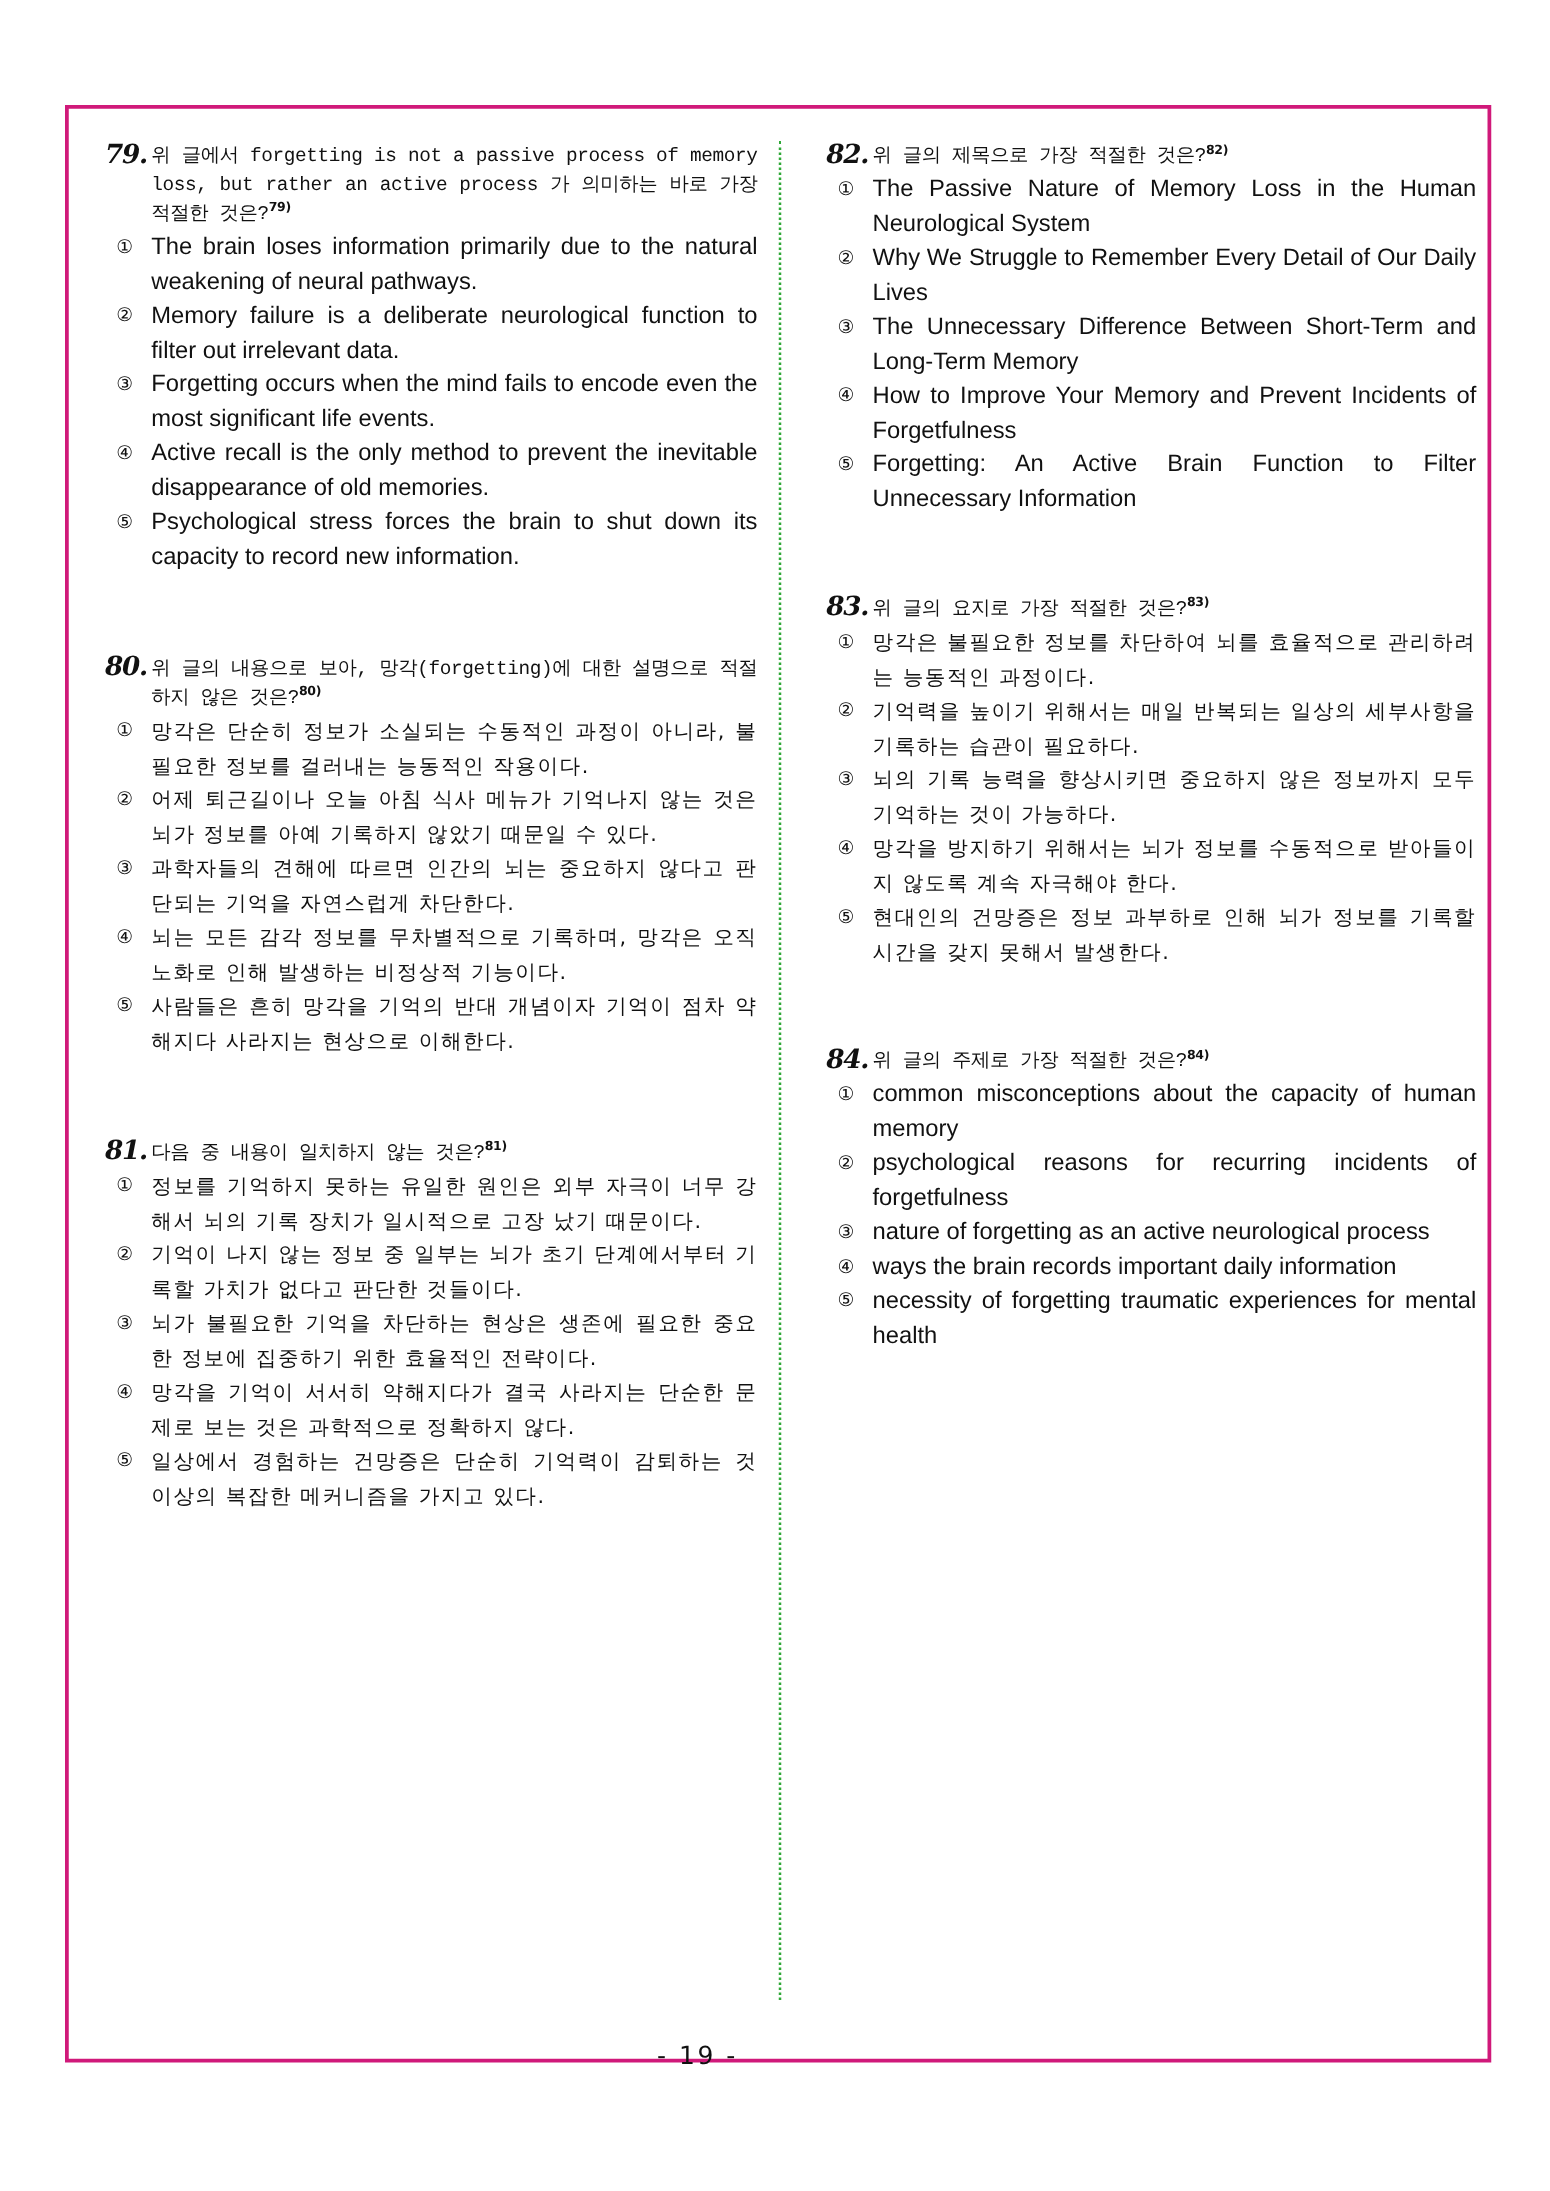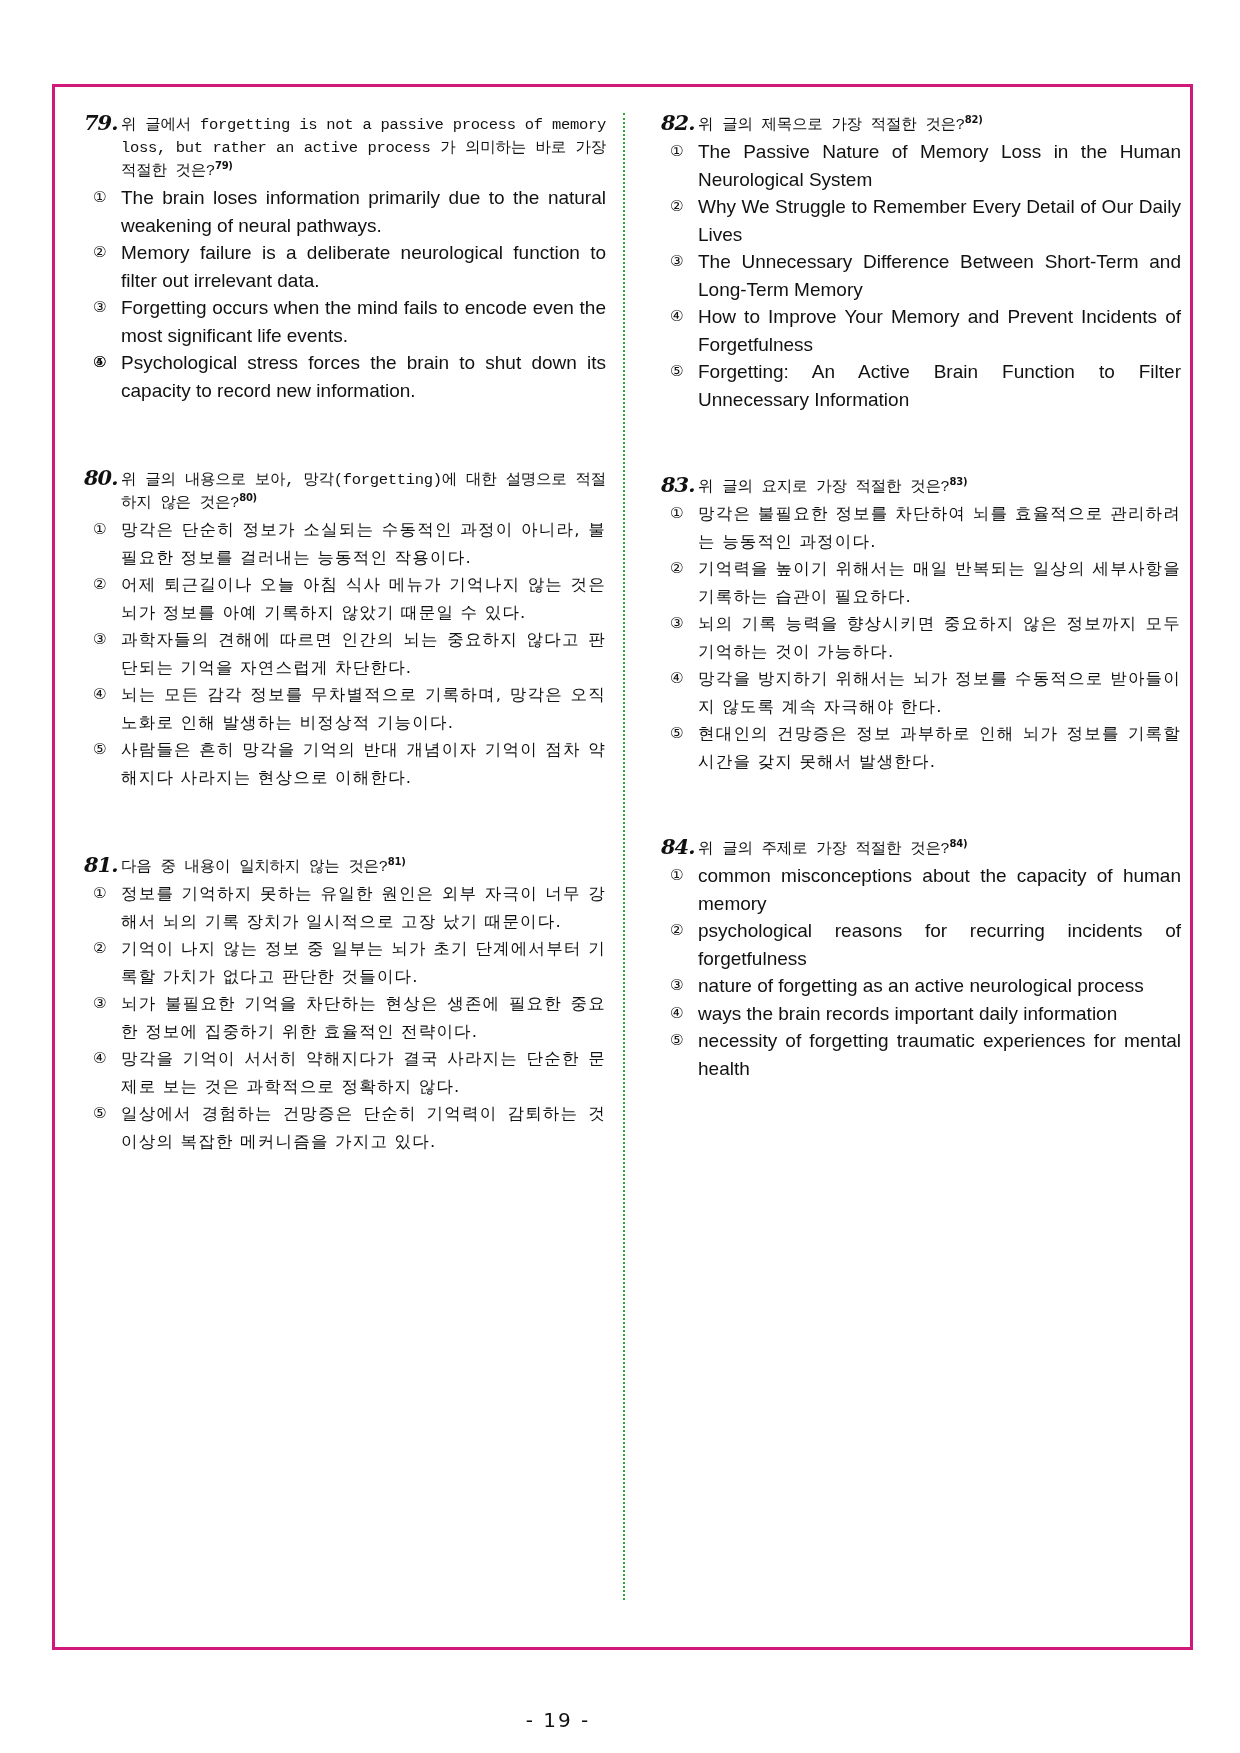--- a/index.html
+++ b/index.html
@@ -85,21 +85,21 @@
       position: absolute;
       left: 9px;
       top: 0;
       font-family: "DejaVu Sans", sans-serif;
       font-size: 15px;
     }
     .page-number {
       position: absolute;
       left: 0;
       width: 1116px;
-      top: 1708px;
+      top: 1632px;
       text-align: center;
       font-family: "DejaVu Sans", sans-serif;
       font-size: 20px;
       letter-spacing: 2px;
     }
   </style>
 </head>
 <body>
 
 <div class="frame" style="border-color: rgb(208, 25, 122);"></div>
@@ -109,21 +109,21 @@
 
   <div class="question" style="top:0;">
     <div class="q-head">
       <span class="q-num">79.</span>
       <span class="q-prompt">위 글에서 forgetting is not a passive process of memory loss, but rather an active process 가 의미하는 바로 가장 적절한 것은?</span><span class="q-ref">79)</span>
     </div>
     <div class="options">
       <div class="option"><span class="opt-mark">①</span><span>The brain loses information primarily due to the natural weakening of neural pathways.</span></div>
       <div class="option"><span class="opt-mark">②</span><span>Memory failure is a deliberate neurological function to filter out irrelevant data.</span></div>
       <div class="option"><span class="opt-mark">③</span><span>Forgetting occurs when the mind fails to encode even the most significant life events.</span></div>
-      <div class="option"><span class="opt-mark">④</span></div>
+      <div class="option"><span class="opt-mark">④</span><span>Active recall is the only method to prevent the inevitable disappearance of old memories.</span></div>
       <div class="option"><span class="opt-mark">⑤</span><span>Psychological stress forces the brain to shut down its capacity to record new information.</span></div>
     </div>
   </div>
 
   <div class="question" style="margin-top:64px;">
     <div class="q-head">
       <span class="q-num">80.</span>
       <span class="q-prompt">위 글의 내용으로 보아, 망각(forgetting)에 대한 설명으로 적절하지 않은 것은?</span><span class="q-ref">80)</span>
     </div>
     <div class="options">

